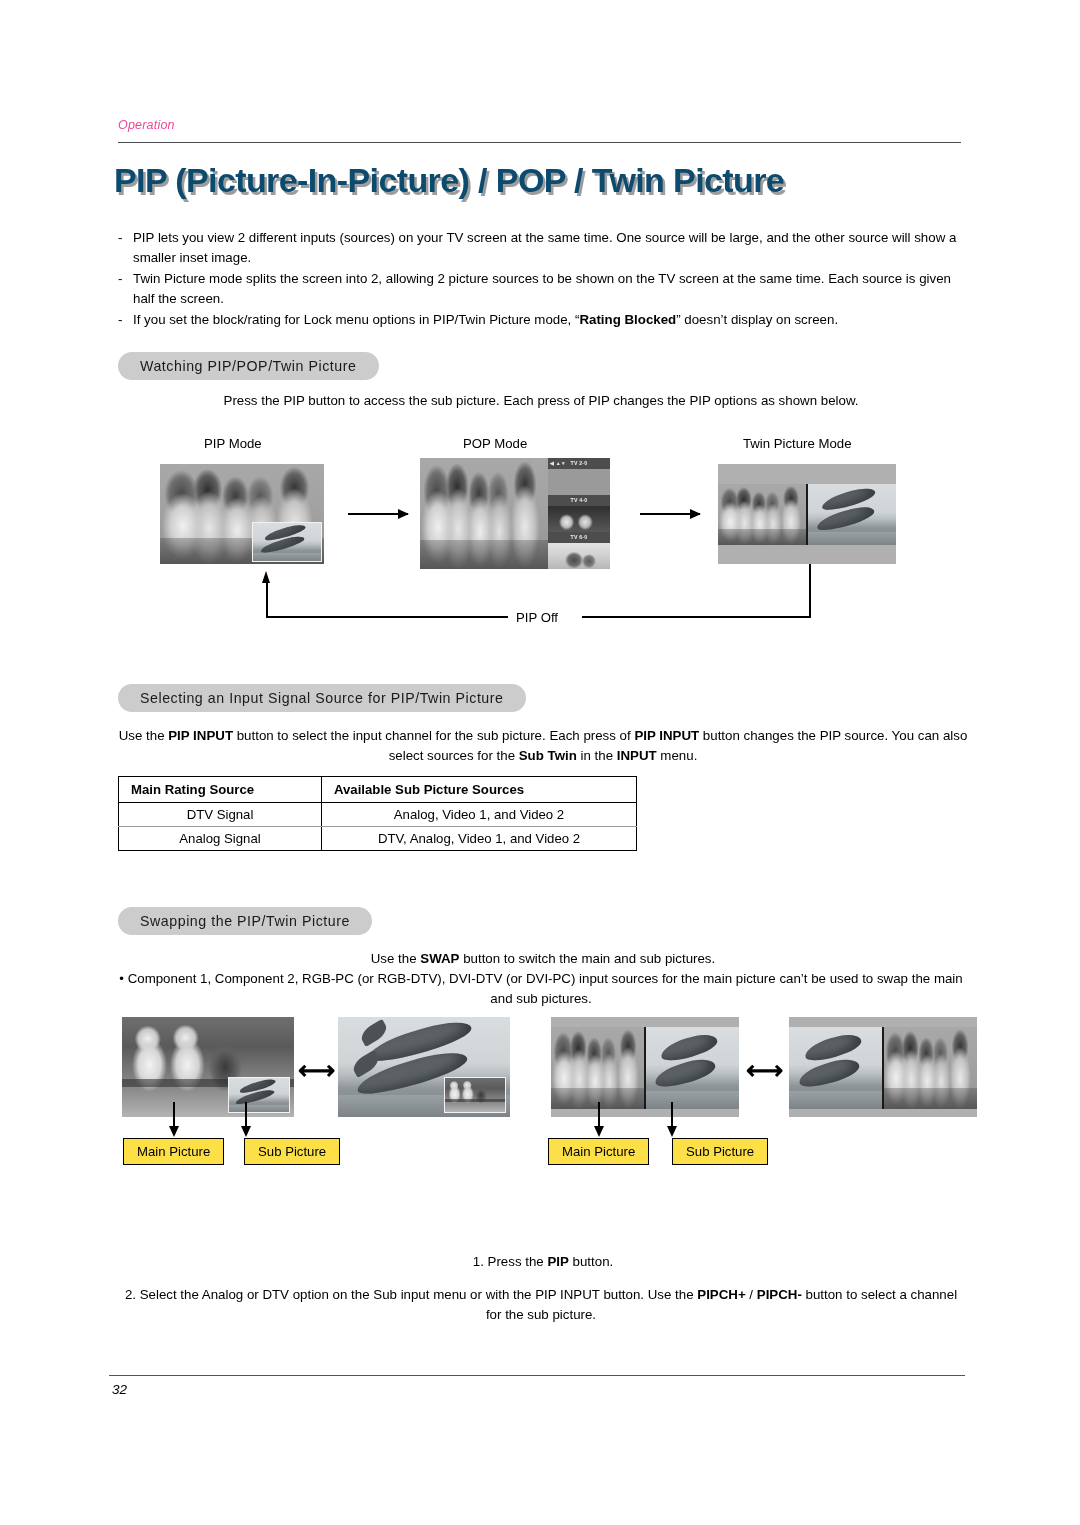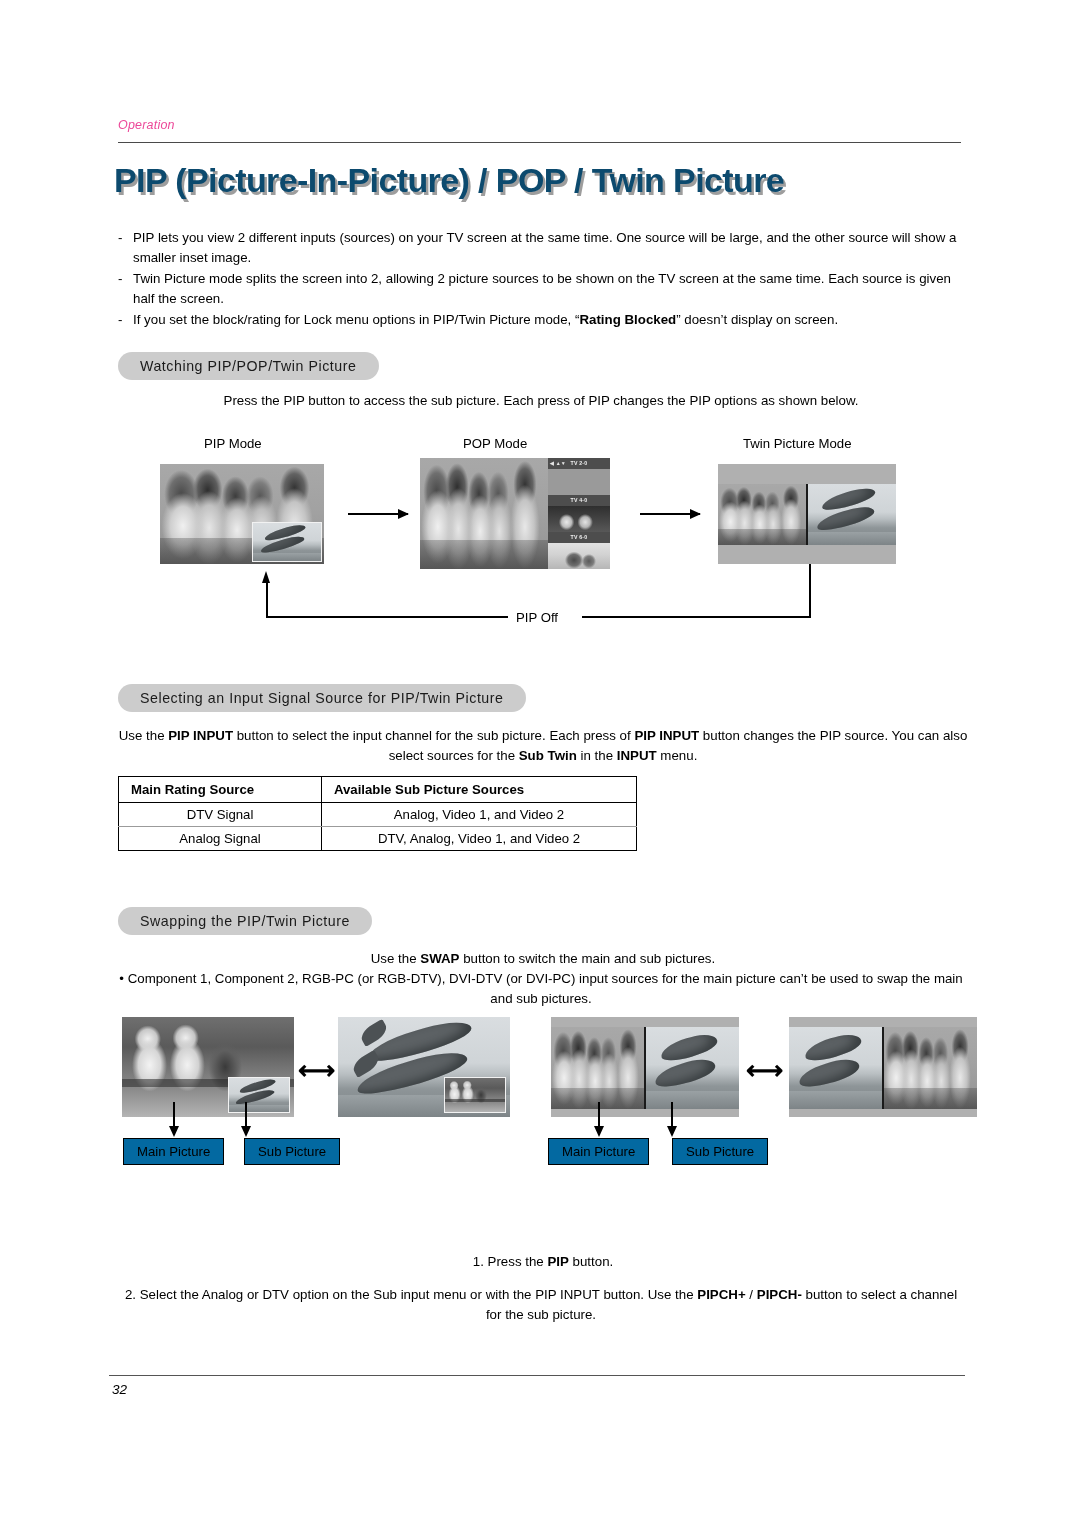--- a/index.html
+++ b/index.html
@@ -334,21 +334,21 @@
   .tbl tr.last-row td { border-bottom: 1px solid #000; }
   .tbl .col1 { width: 178px; }
   .tbl .col2 { width: 290px; }
 
   
   .lbl-box {
     position: absolute;
     border: 1px solid #000;
     font-size: 13.2px;
     padding: 5px 13px;
-    background: #0369a1;
+    background: #fde047;
     white-space: nowrap;
   }
 
   
   .footer-rule {
     position: absolute;
     left: 109px;
     top: 1375px;
     width: 856px;
     height: 1px;

